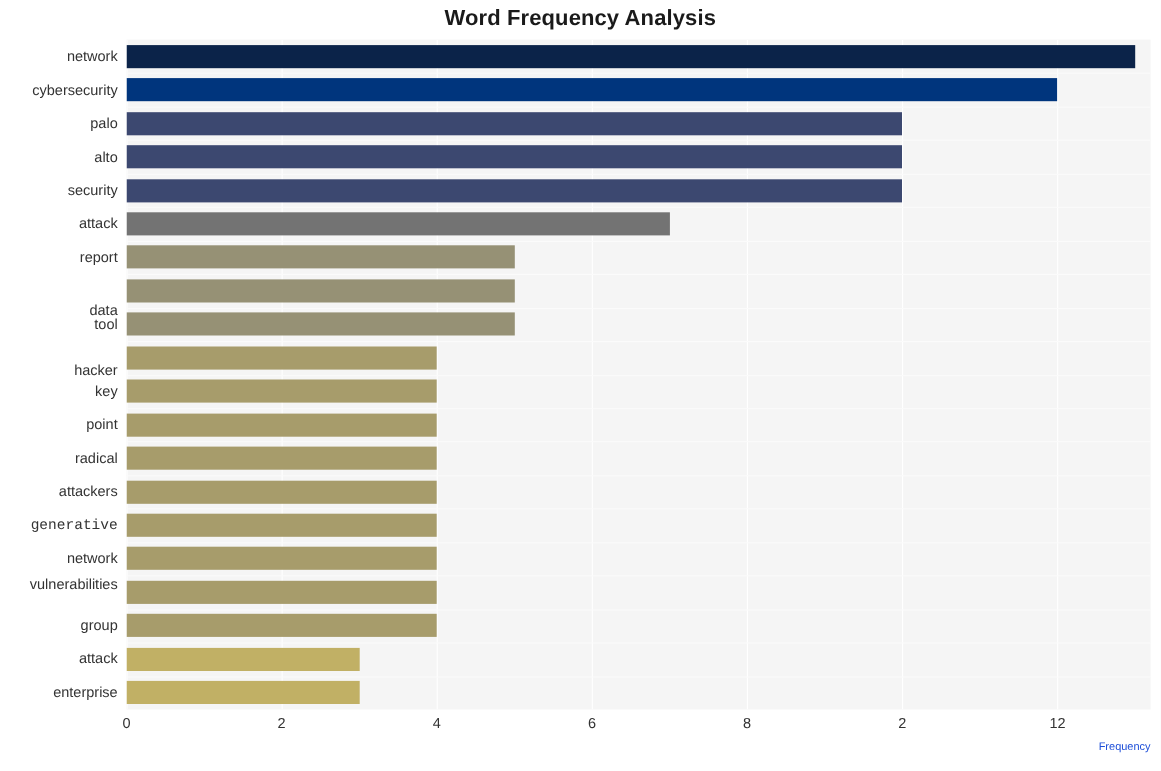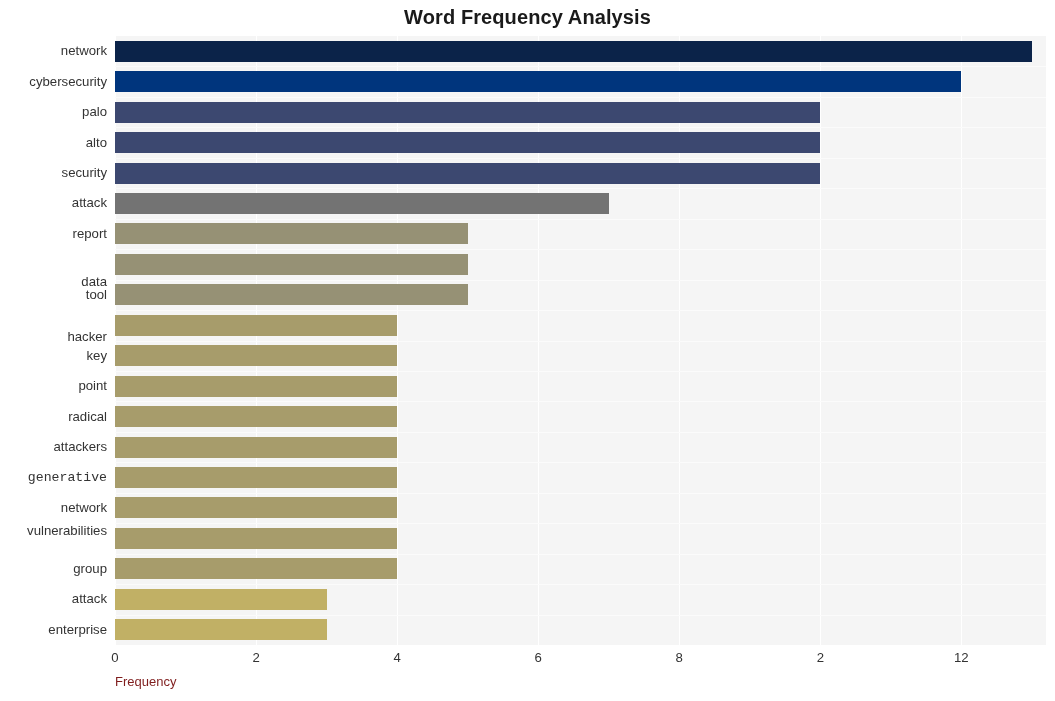--- a/index.html
+++ b/index.html
@@ -89,23 +89,23 @@
     margin-left: -30px;
     text-align: center;
     font-size: 13.2px;
     color: #333333;
   }
   #xaxis-title {
     position: absolute;
     left: 115px;
     top: 674px;
     width: 931px;
-    text-align: left;
-    font-size: 13px;
-    color: #7f1d1d;
+    text-align: right;
+    font-size: 10px;
+    color: #1d4ed8;
   }
 </style>
 </head>
 <body>
 
 <div id="figure">
 
   <div id="chart-title">Word Frequency Analysis</div>
 
   <div id="plot-area">

